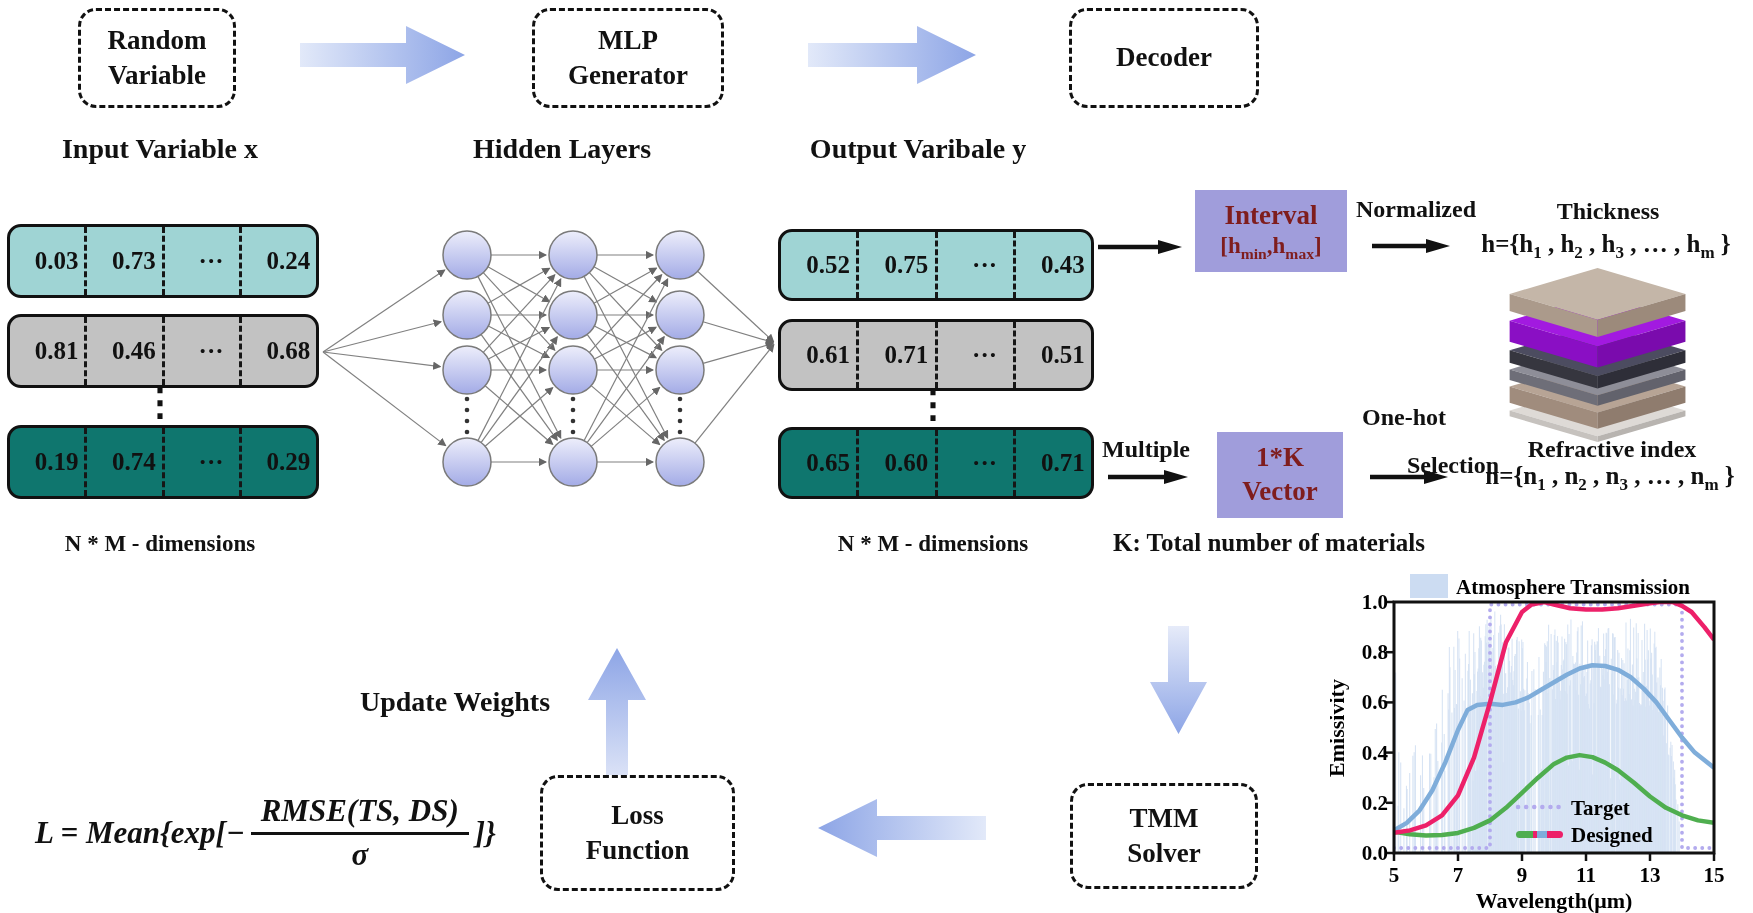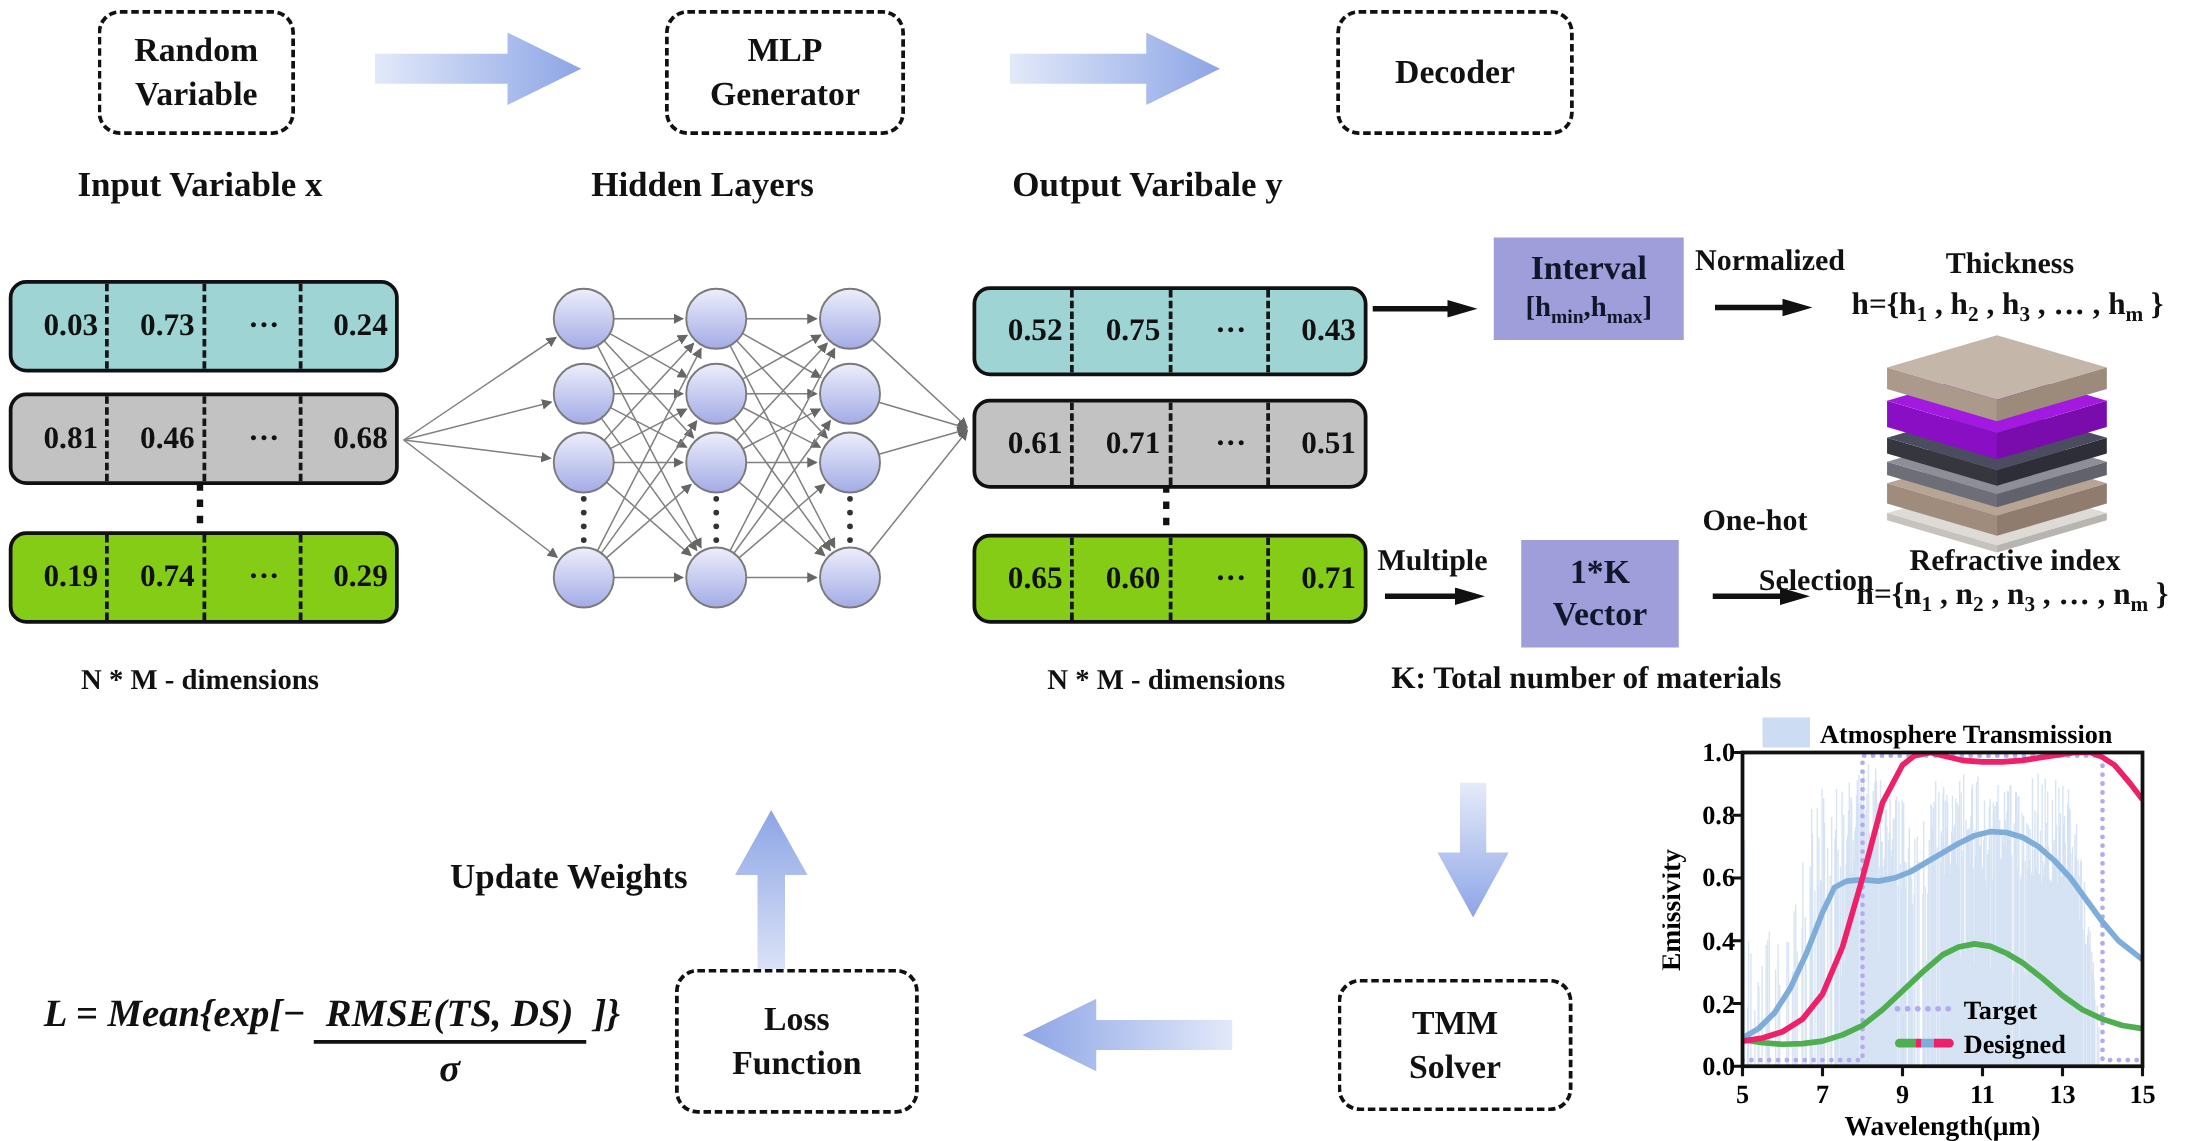--- a/index.html
+++ b/index.html
@@ -9,28 +9,28 @@
   .lbl{position:absolute;white-space:nowrap;text-align:center;}
   .ctr{transform:translateX(-50%);}
   .box-dashed{position:absolute;border:3.5px dashed #111;border-radius:18px;background:#fff;
               display:flex;flex-direction:column;align-items:center;justify-content:center;
               font-size:27px;line-height:1.3;text-align:center;}
   .vec{position:absolute;display:flex;border:3px solid #111;border-radius:14px;font-size:25px;}
   .vec .cell{flex:1;display:flex;align-items:center;justify-content:center;border-right:3px dashed #161616;padding-left:19px;}
   .vec .cell:last-child{border-right:none;}
   .vec.teal{background:#9fd4d4;}
   .vec.gray{background:#c2c2c2;}
-  .vec.pink{background:#84cc16;}
+  .vec.pink{background:#0f766e;}
   .vdots{position:absolute;font-size:38px;line-height:1;transform:translateX(-50%);}
-  .purplebox{position:absolute;background:#a09ddb;color:#0f172a;display:flex;flex-direction:column;
+  .purplebox{position:absolute;background:#a09ddb;color:#7f1d1d;display:flex;flex-direction:column;
              justify-content:center;text-align:center;line-height:1.25;}
   .heading{font-size:28px;}
   .small-lbl{font-size:24px;}
   .dims{font-size:23px;}
-  .formula{position:absolute;display:flex;font-style:italic;font-size:31px;gap:4px;}
+  .formula{position:absolute;display:flex;align-items:center;font-style:italic;font-size:31px;gap:4px;}
   .frac{display:inline-flex;flex-direction:column;align-items:center;margin:0 2px;}
   .frac .num{border-bottom:3px solid #111;padding:0 10px 3px 10px;}
   .frac .den{padding-top:2px;}
   sub{font-size:68%;}
 </style>
 </head>
 <body>
 
 <div class="canvas">
 

